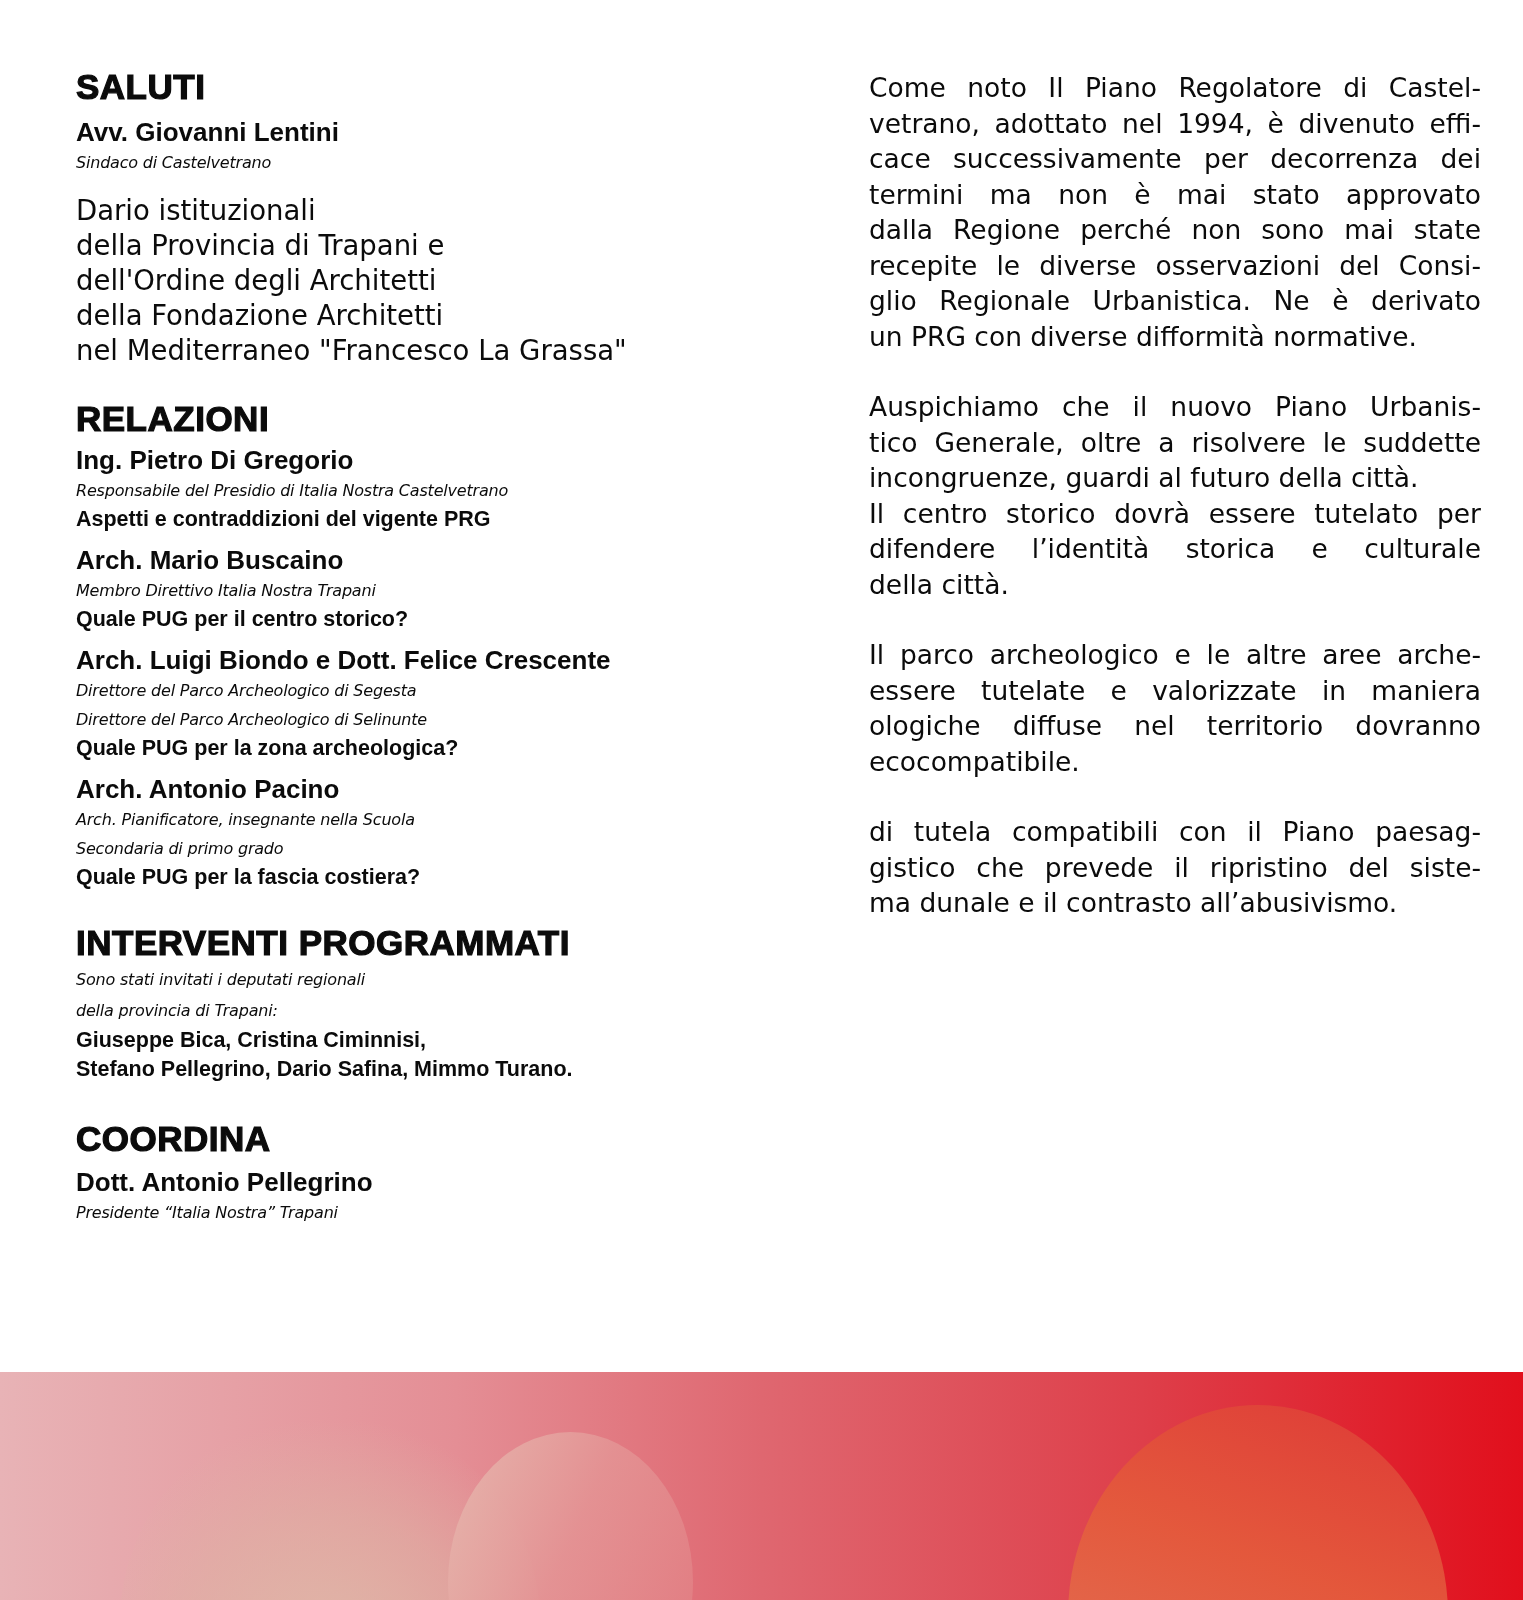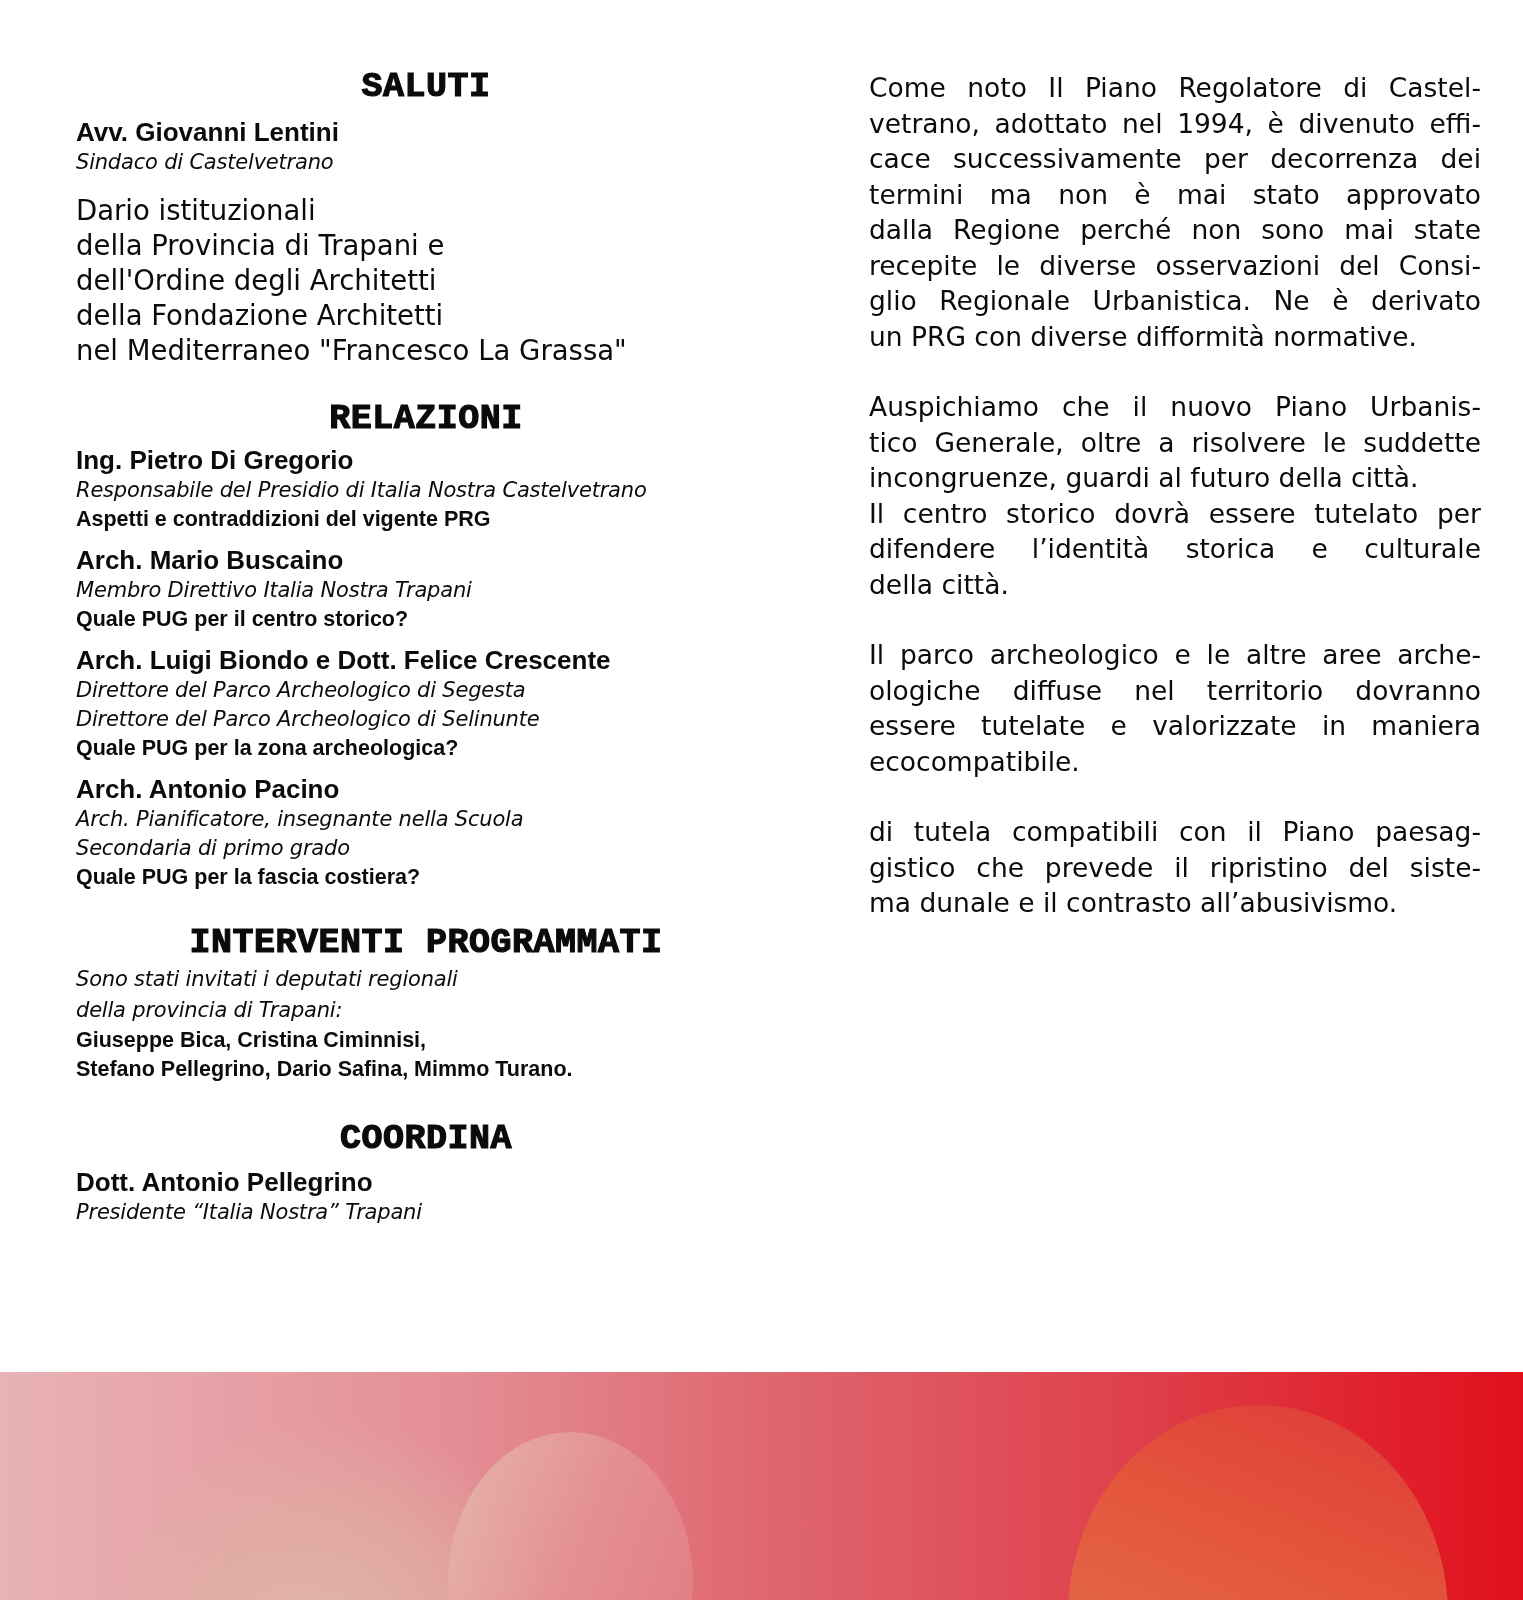--- a/index.html
+++ b/index.html
@@ -21,41 +21,40 @@
       top: 66px;
       width: 700px;
     }
     .right-col {
       position: absolute;
       left: 869px;
       top: 70px;
       width: 612px;
     }
     .section-title {
-      font-family: Liberation Mono, monospace;
+      font-family: Liberation Sans, sans-serif;
       font-weight: 900;
       font-size: 35px;
       letter-spacing: 0.5px;
       line-height: 42px;
       margin: 0;
-      text-align: center;
       -webkit-text-stroke: 1.2px #0b0b0b;
     }
     .person-name {
       font-family: Liberation Sans, sans-serif;
       font-weight: bold;
       font-size: 26px;
       line-height: 32px;
       margin: 0;
     }
     .role {
       font-family: "DejaVu Sans", sans-serif;
       font-style: italic;
       font-weight: normal;
-      font-size: 21px;
+      font-size: 16px;
       line-height: 29px;
       margin: 0;
       letter-spacing: -0.2px;
     }
     .topic {
       font-family: Liberation Sans, sans-serif;
       font-weight: bold;
       font-size: 21.5px;
       line-height: 29px;
       margin: 0;
@@ -214,22 +213,22 @@
   <p class="para">
     <span class="line">Auspichiamo che il nuovo Piano Urbanis-</span>
     <span class="line">tico Generale, oltre a risolvere le suddette</span>
     <span class="line last">incongruenze, guardi al futuro della città.</span>
     <span class="line">Il centro storico dovrà essere tutelato per</span>
     <span class="line">difendere l’identità storica e culturale</span>
     <span class="line last">della città.</span>
   </p>
   <p class="para">
     <span class="line">Il parco archeologico e le altre aree arche-</span>
+    <span class="line">essere tutelate e valorizzate in maniera</span>
     <span class="line">ologiche diffuse nel territorio dovranno</span>
-    <span class="line">essere tutelate e valorizzate in maniera</span>
     <span class="line last">ecocompatibile.</span>
   </p>
   <p class="para">
     <span class="line">di tutela compatibili con il Piano paesag-</span>
     <span class="line">gistico che prevede il ripristino del siste-</span>
     <span class="line last">ma dunale e il contrasto all’abusivismo.</span>
   </p>
 </div>
 
 <div class="footer-band" style="background: linear-gradient(90deg, rgb(232, 179, 182) 0%, rgb(228, 142, 149) 30%, rgb(223, 103, 112) 50%, rgb(222, 63, 74) 75%, rgb(225, 15, 28) 100%);">

